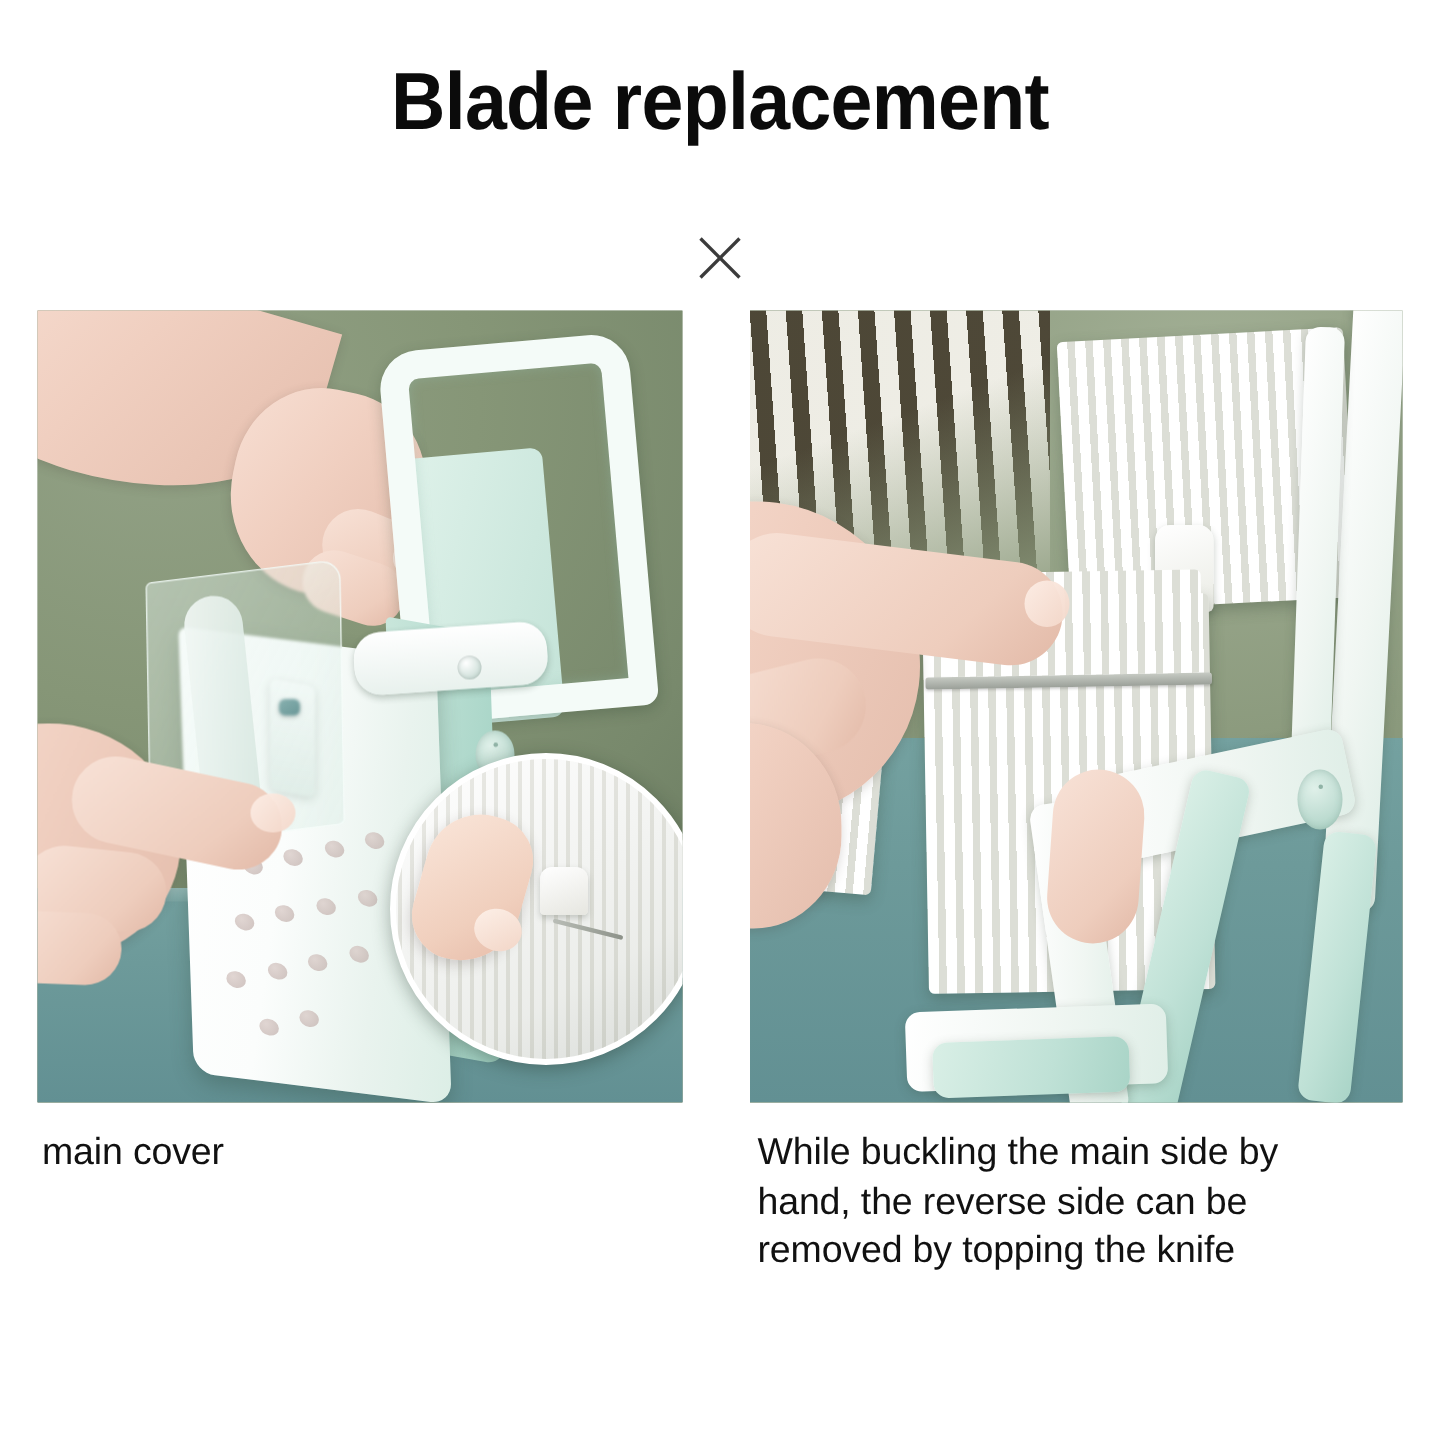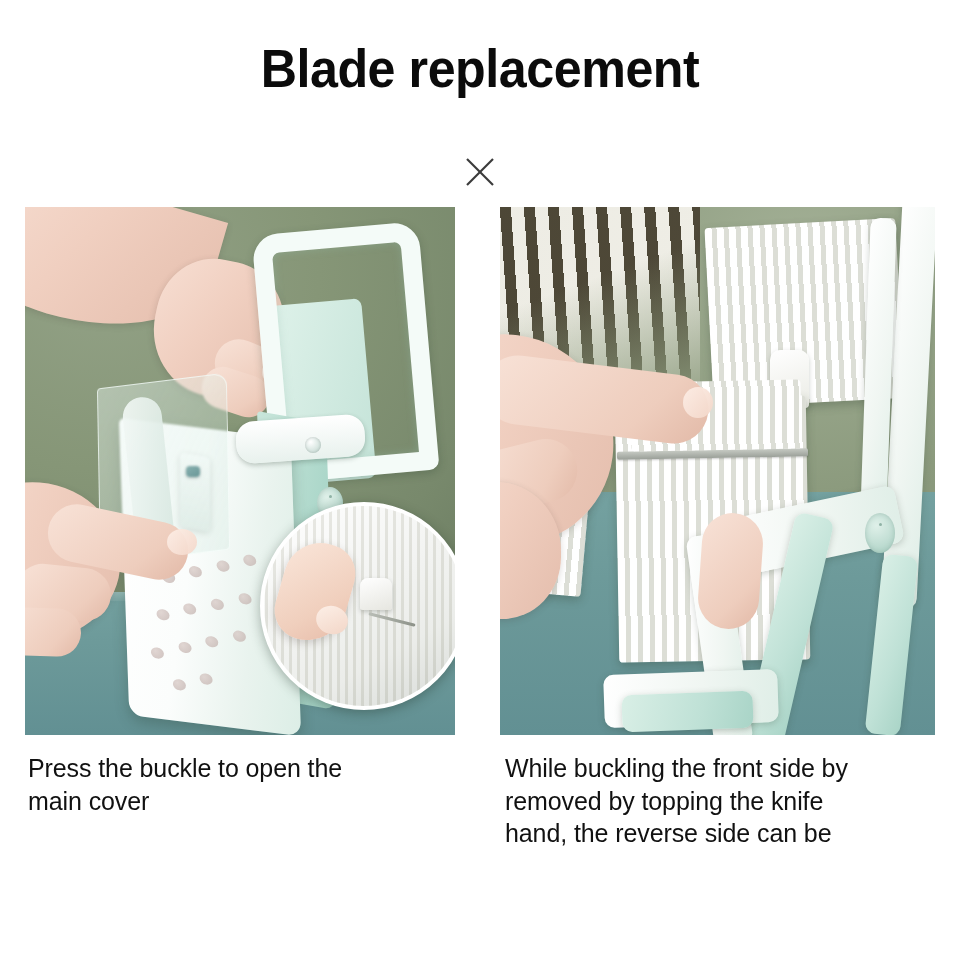--- a/index.html
+++ b/index.html
@@ -397,21 +397,20 @@
     <div class="finger" style="left:-4%; top:30%; width:52%; height:13%; transform:rotate(7deg);"></div>
     <div class="nail" style="left:42%; top:34%; width:7%; height:6%;"></div>
     <div class="finger" style="left:-8%; top:45%; width:26%; height:12%; transform:rotate(-14deg);"></div>
     <div class="skin" style="left:-16%; top:52%; width:30%; height:26%; border-radius:30% 50% 45% 35%;"></div>
     <div class="finger" style="left:46%; top:58%; width:14%; height:22%; border-radius:40px; transform:rotate(4deg);"></div>
 
   </div>
 </div>
 
 <div class="caption caption-left">
-  <div>Press the buckle to open the</div>
   <div>main cover</div>
 </div>
 
 <div class="caption caption-right">
-  <div>While buckling the front side by</div>
+  <div>While buckling the main side by</div>
+  <div>hand, the reverse side can be</div>
   <div>removed by topping the knife</div>
-  <div>hand, the reverse side can be</div>
 </div>
 
 </body></html>

